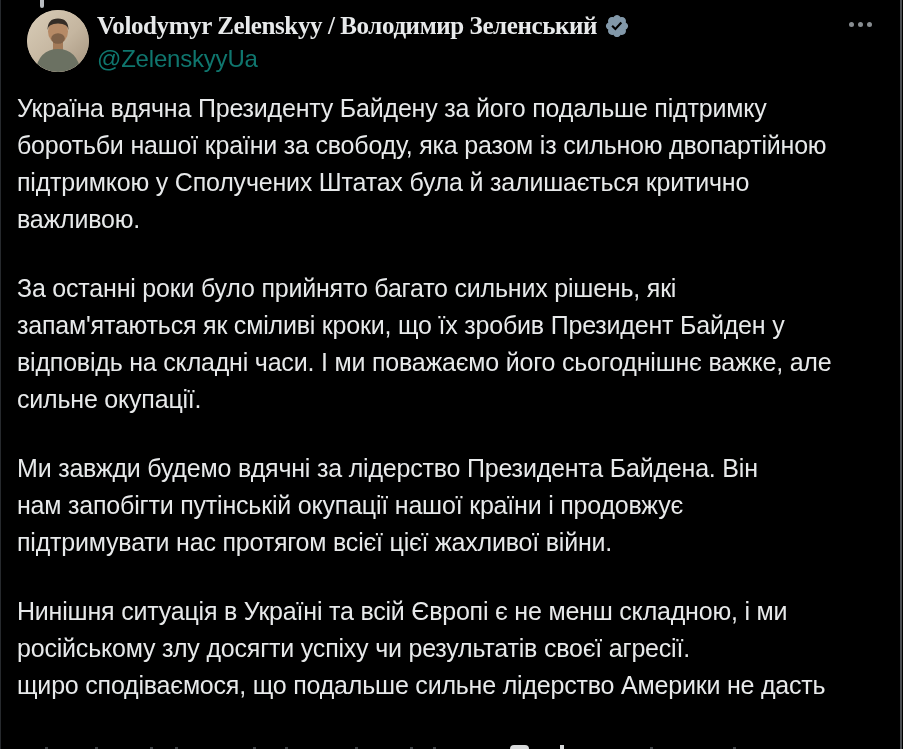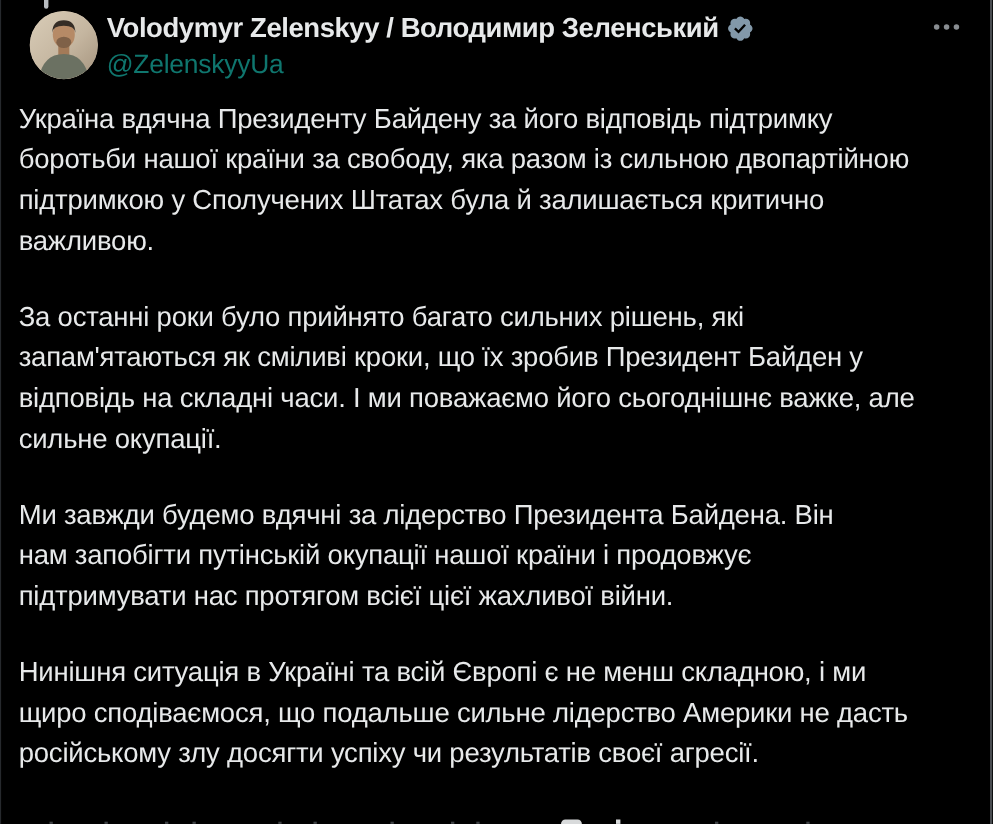--- a/index.html
+++ b/index.html
@@ -28,21 +28,21 @@
   header.tweet-header { position: relative; height: 72px; }
   .avatar {
     position: absolute; left: 27px; top: 10px;
     width: 62px; height: 62px;
     border-radius: 50%; overflow: hidden;
     cursor: pointer; background: #c2b4a0;
   }
   .avatar svg { display: block; width: 62px; height: 62px; }
 
   .id-block { position: absolute; left: 97px; top: 10px; }
-  .name-row { display: flex; align-items: center; }
+  .name-row { display: flex; align-items: center; font-family: Liberation Serif, serif; }
   .display-name {
     font-size: 25px; font-weight: 700; letter-spacing: -0.4px;
     line-height: 32px; white-space: nowrap; color: #e7e9ea; cursor: pointer;
   }
   .badge { margin-left: 7px; display: inline-flex; }
   .handle {
     font-size: 24px; color: #0f766e; letter-spacing: -0.2px;
     line-height: 26px; margin-top: 4px; cursor: pointer;
   }
 
@@ -123,40 +123,40 @@
 
       <div class="more">
         <span class="dot"></span>
         <span class="dot"></span>
         <span class="dot"></span>
       </div>
     </header>
 
     <div class="post-text">
       <div class="para">
-        <div class="line">Україна вдячна Президенту Байдену за його відповідь підтримку</div>
+        <div class="line">Україна вдячна Президенту Байдену за його подальше підтримку</div>
         <div class="line">боротьби нашої країни за свободу, яка разом із сильною двопартійною</div>
         <div class="line">підтримкою у Сполучених Штатах була й залишається критично</div>
         <div class="line">важливою.</div>
       </div>
       <div class="para">
         <div class="line">За останні роки було прийнято багато сильних рішень, які</div>
         <div class="line">запам'ятаються як сміливі кроки, що їх зробив Президент Байден у</div>
         <div class="line">відповідь на складні часи. І ми поважаємо його сьогоднішнє важке, але</div>
         <div class="line">сильне окупації.</div>
       </div>
       <div class="para">
         <div class="line">Ми завжди будемо вдячні за лідерство Президента Байдена. Він</div>
         <div class="line">нам запобігти путінській окупації нашої країни і продовжує</div>
         <div class="line">підтримувати нас протягом всієї цієї жахливої війни.</div>
       </div>
       <div class="para">
         <div class="line">Нинішня ситуація в Україні та всій Європі є не менш складною, і ми</div>
+        <div class="line">російському злу досягти успіху чи результатів своєї агресії.</div>
         <div class="line">щиро сподіваємося, що подальше сильне лідерство Америки не дасть</div>
-        <div class="line">російському злу досягти успіху чи результатів своєї агресії.</div>
       </div>
     </div>
   </article>
 
   <div class="tips">
     <span class="tip tip-blob"></span>
     <span class="tip tip-tick"></span>
     <span class="tip-specks"></span>
   </div>
 

